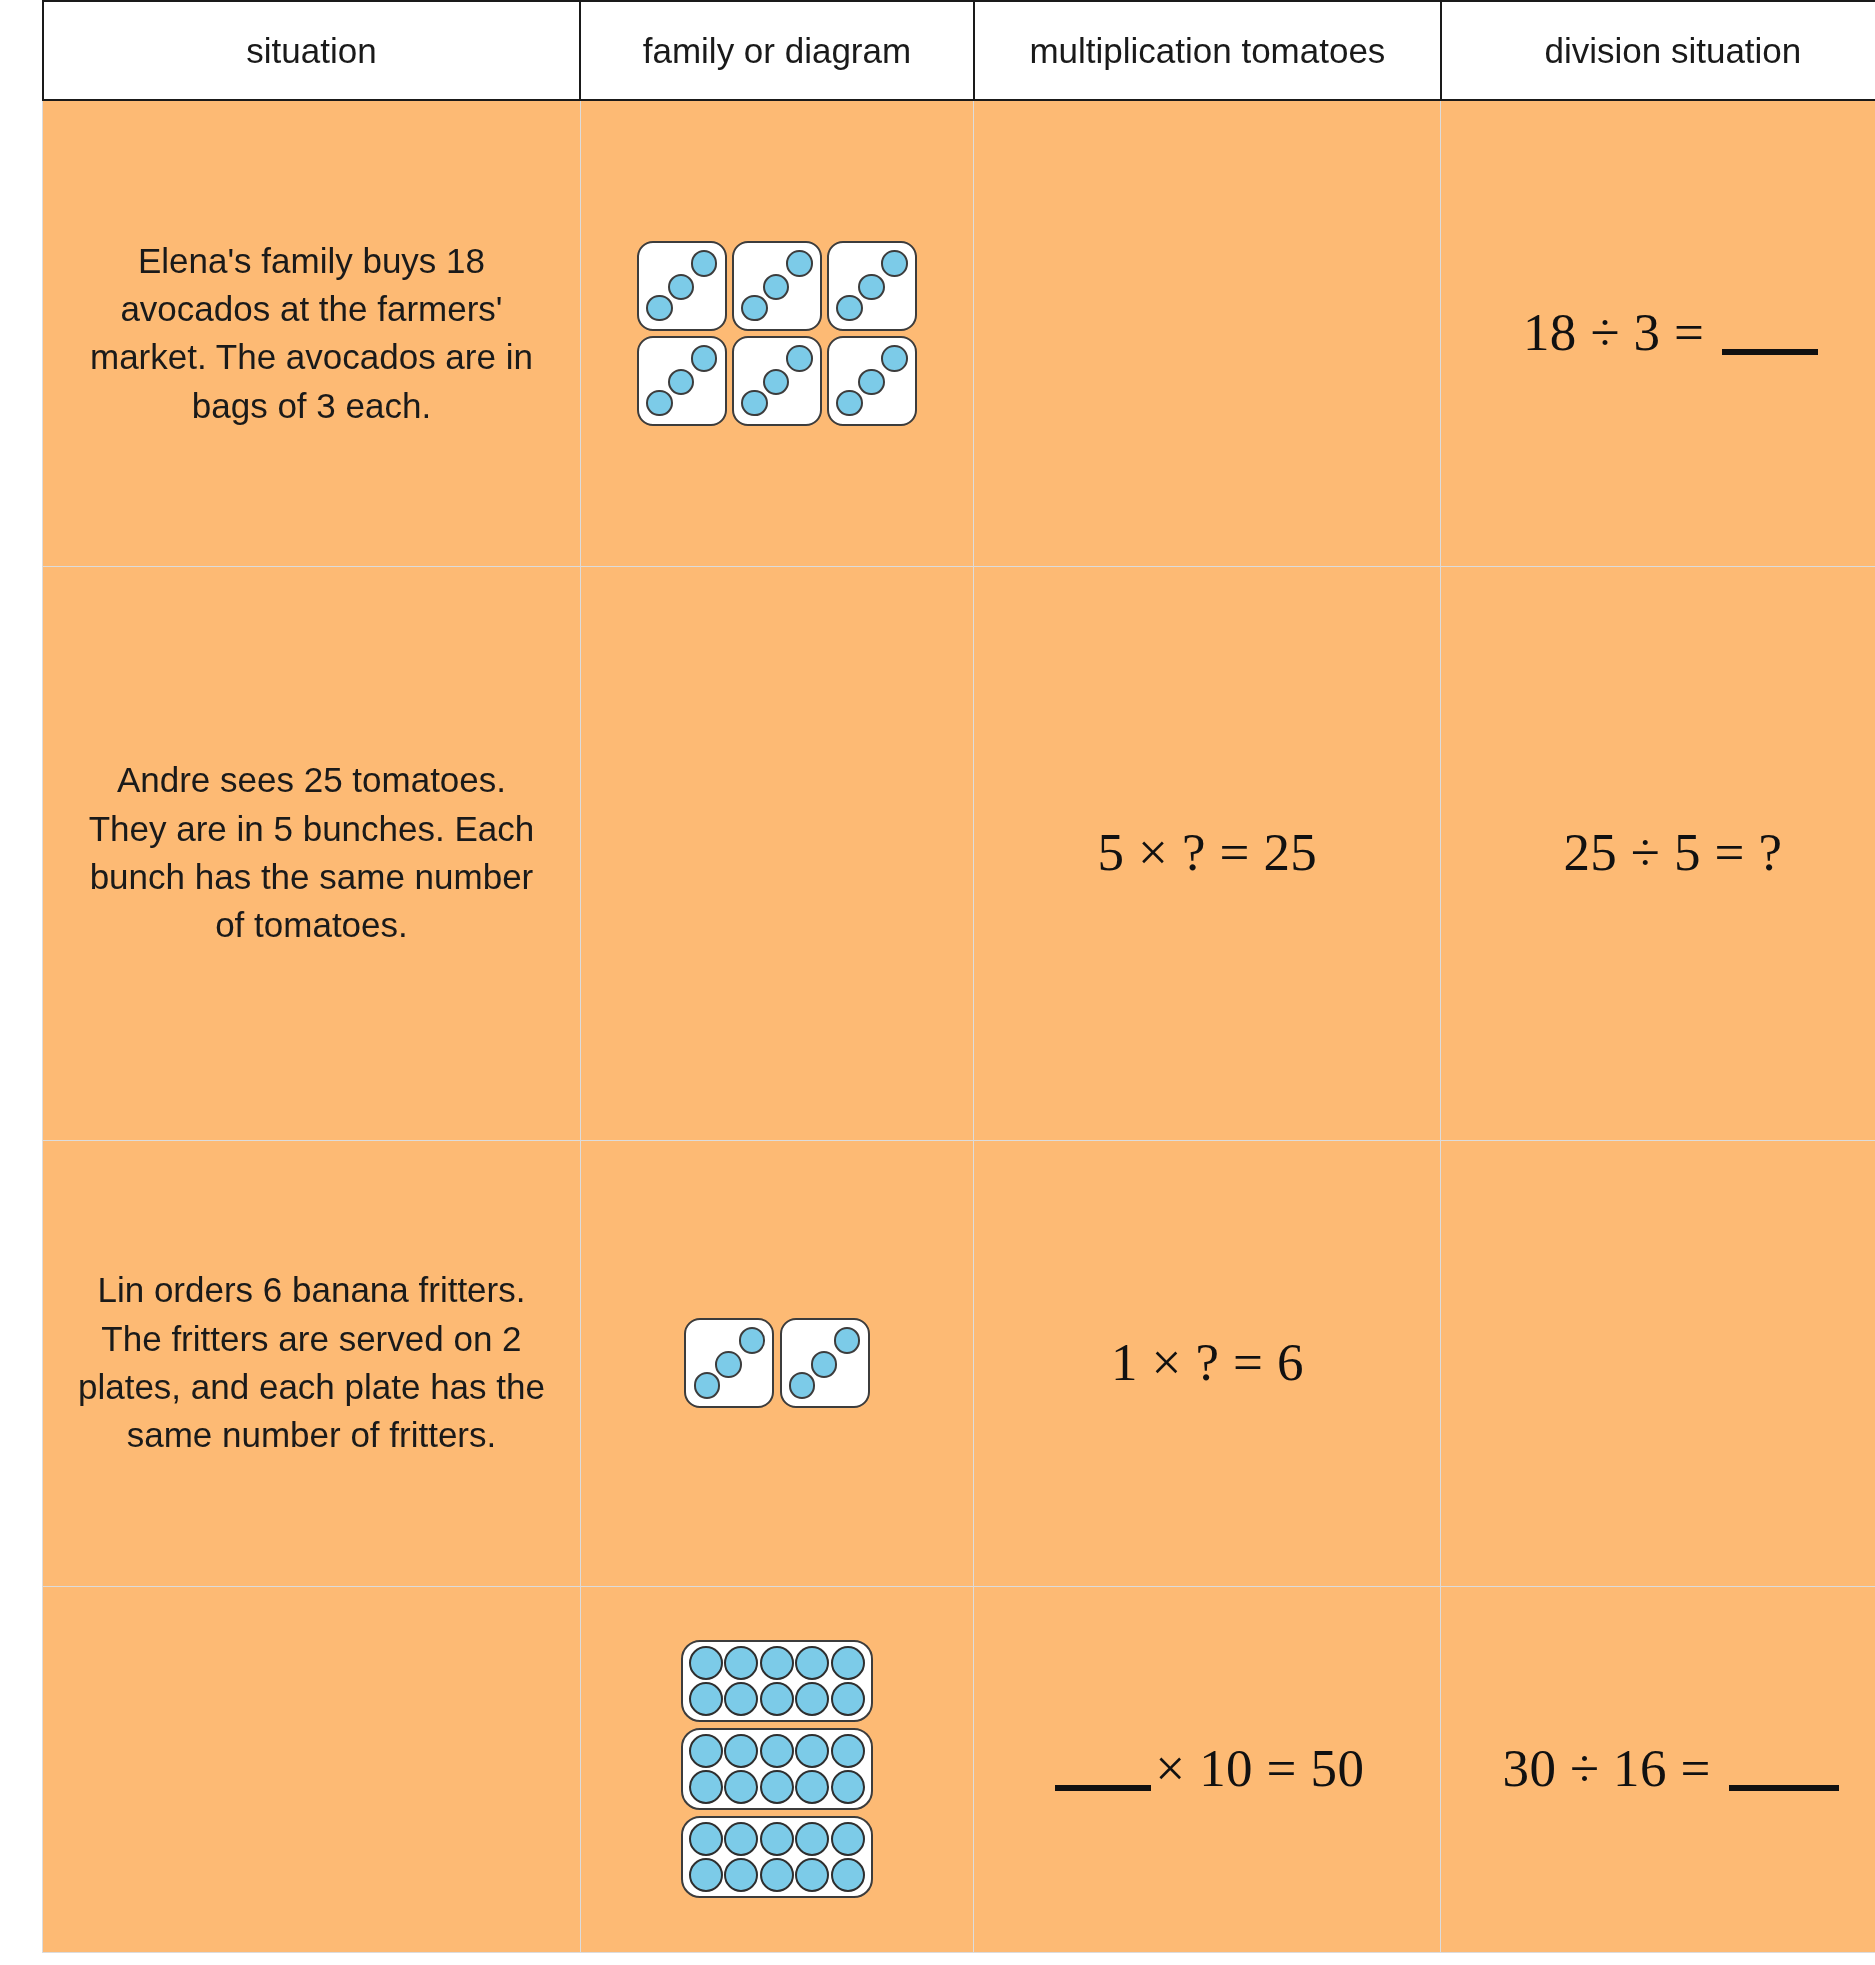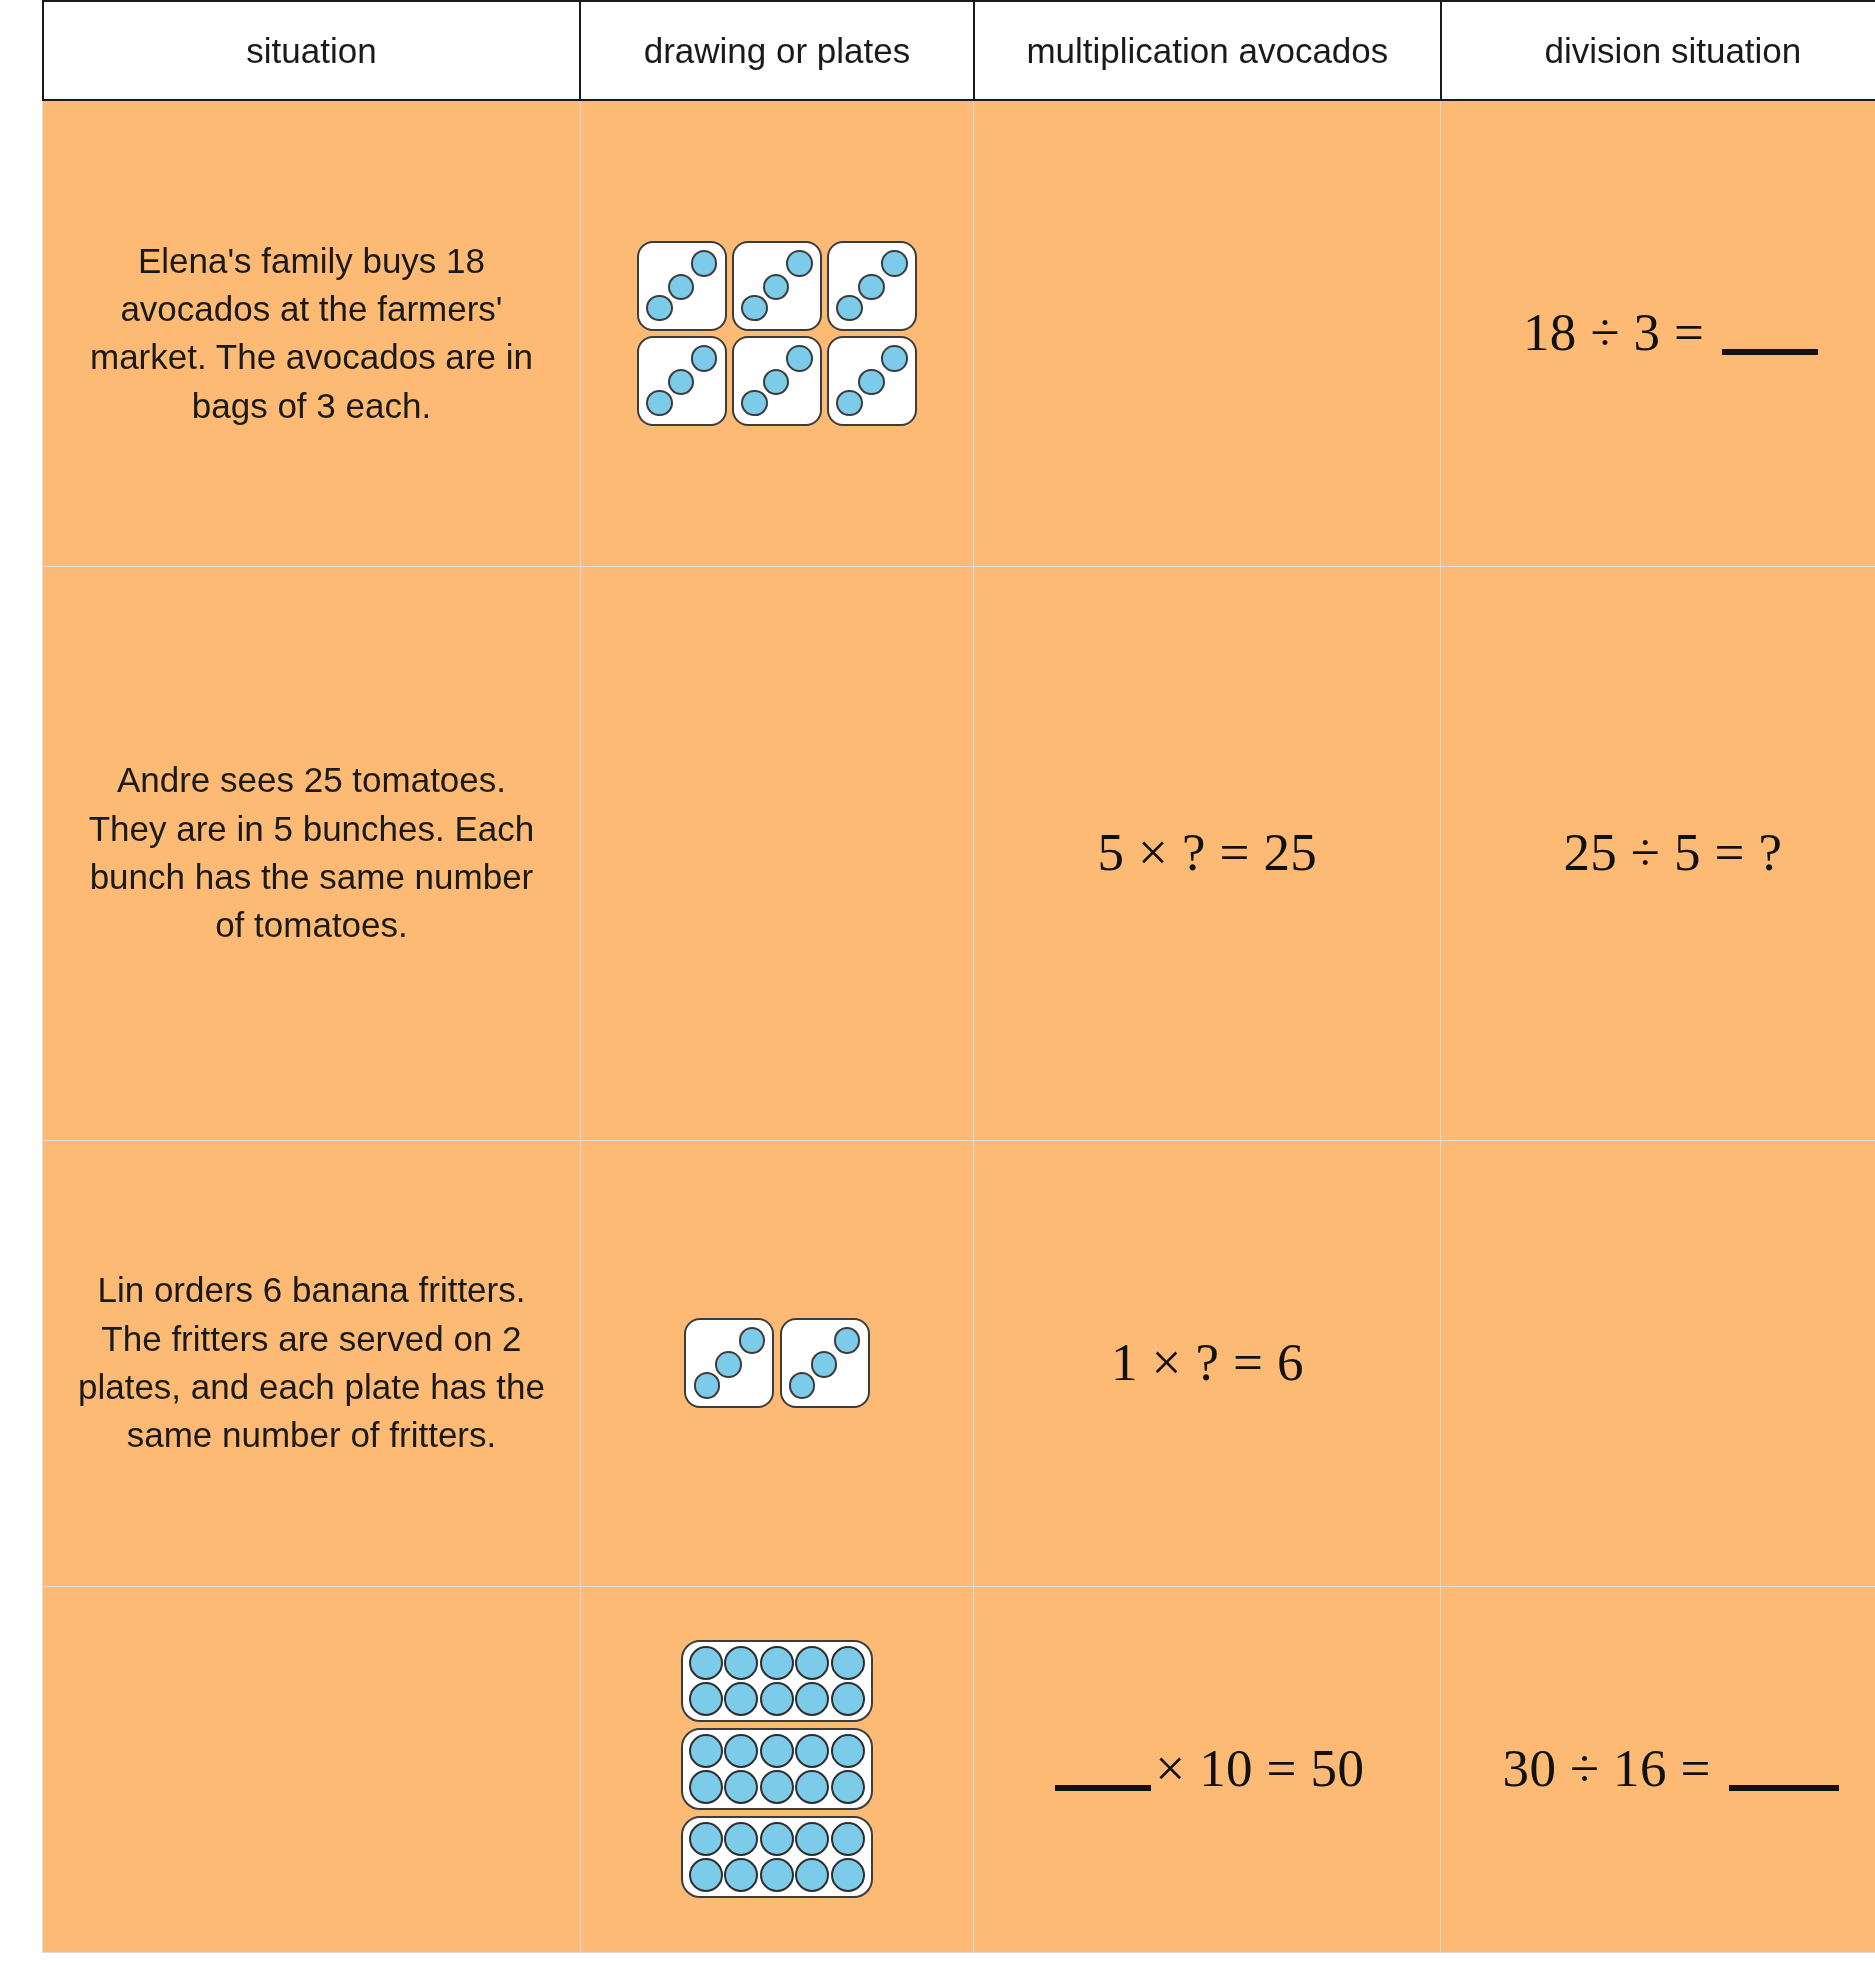--- a/index.html
+++ b/index.html
@@ -160,22 +160,22 @@
     <colgroup>
       <col class="c-situation">
       <col class="c-drawing">
       <col class="c-mult">
       <col class="c-div">
     </colgroup>
 
     <thead>
       <tr>
         <th>situation</th>
-        <th>drawing or plates</th>
-        <th>multiplication avocados</th>
+        <th>family or diagram</th>
+        <th>multiplication tomatoes</th>
         <th>division situation</th>
       </tr>
     </thead>
 
     <tbody>
 
       <tr style="height:466px;">
         <td>
           <div class="situation-text">Elena's family buys 18 avocados at the farmers' market. The avocados are in bags of 3 each.</div>
         </td>

